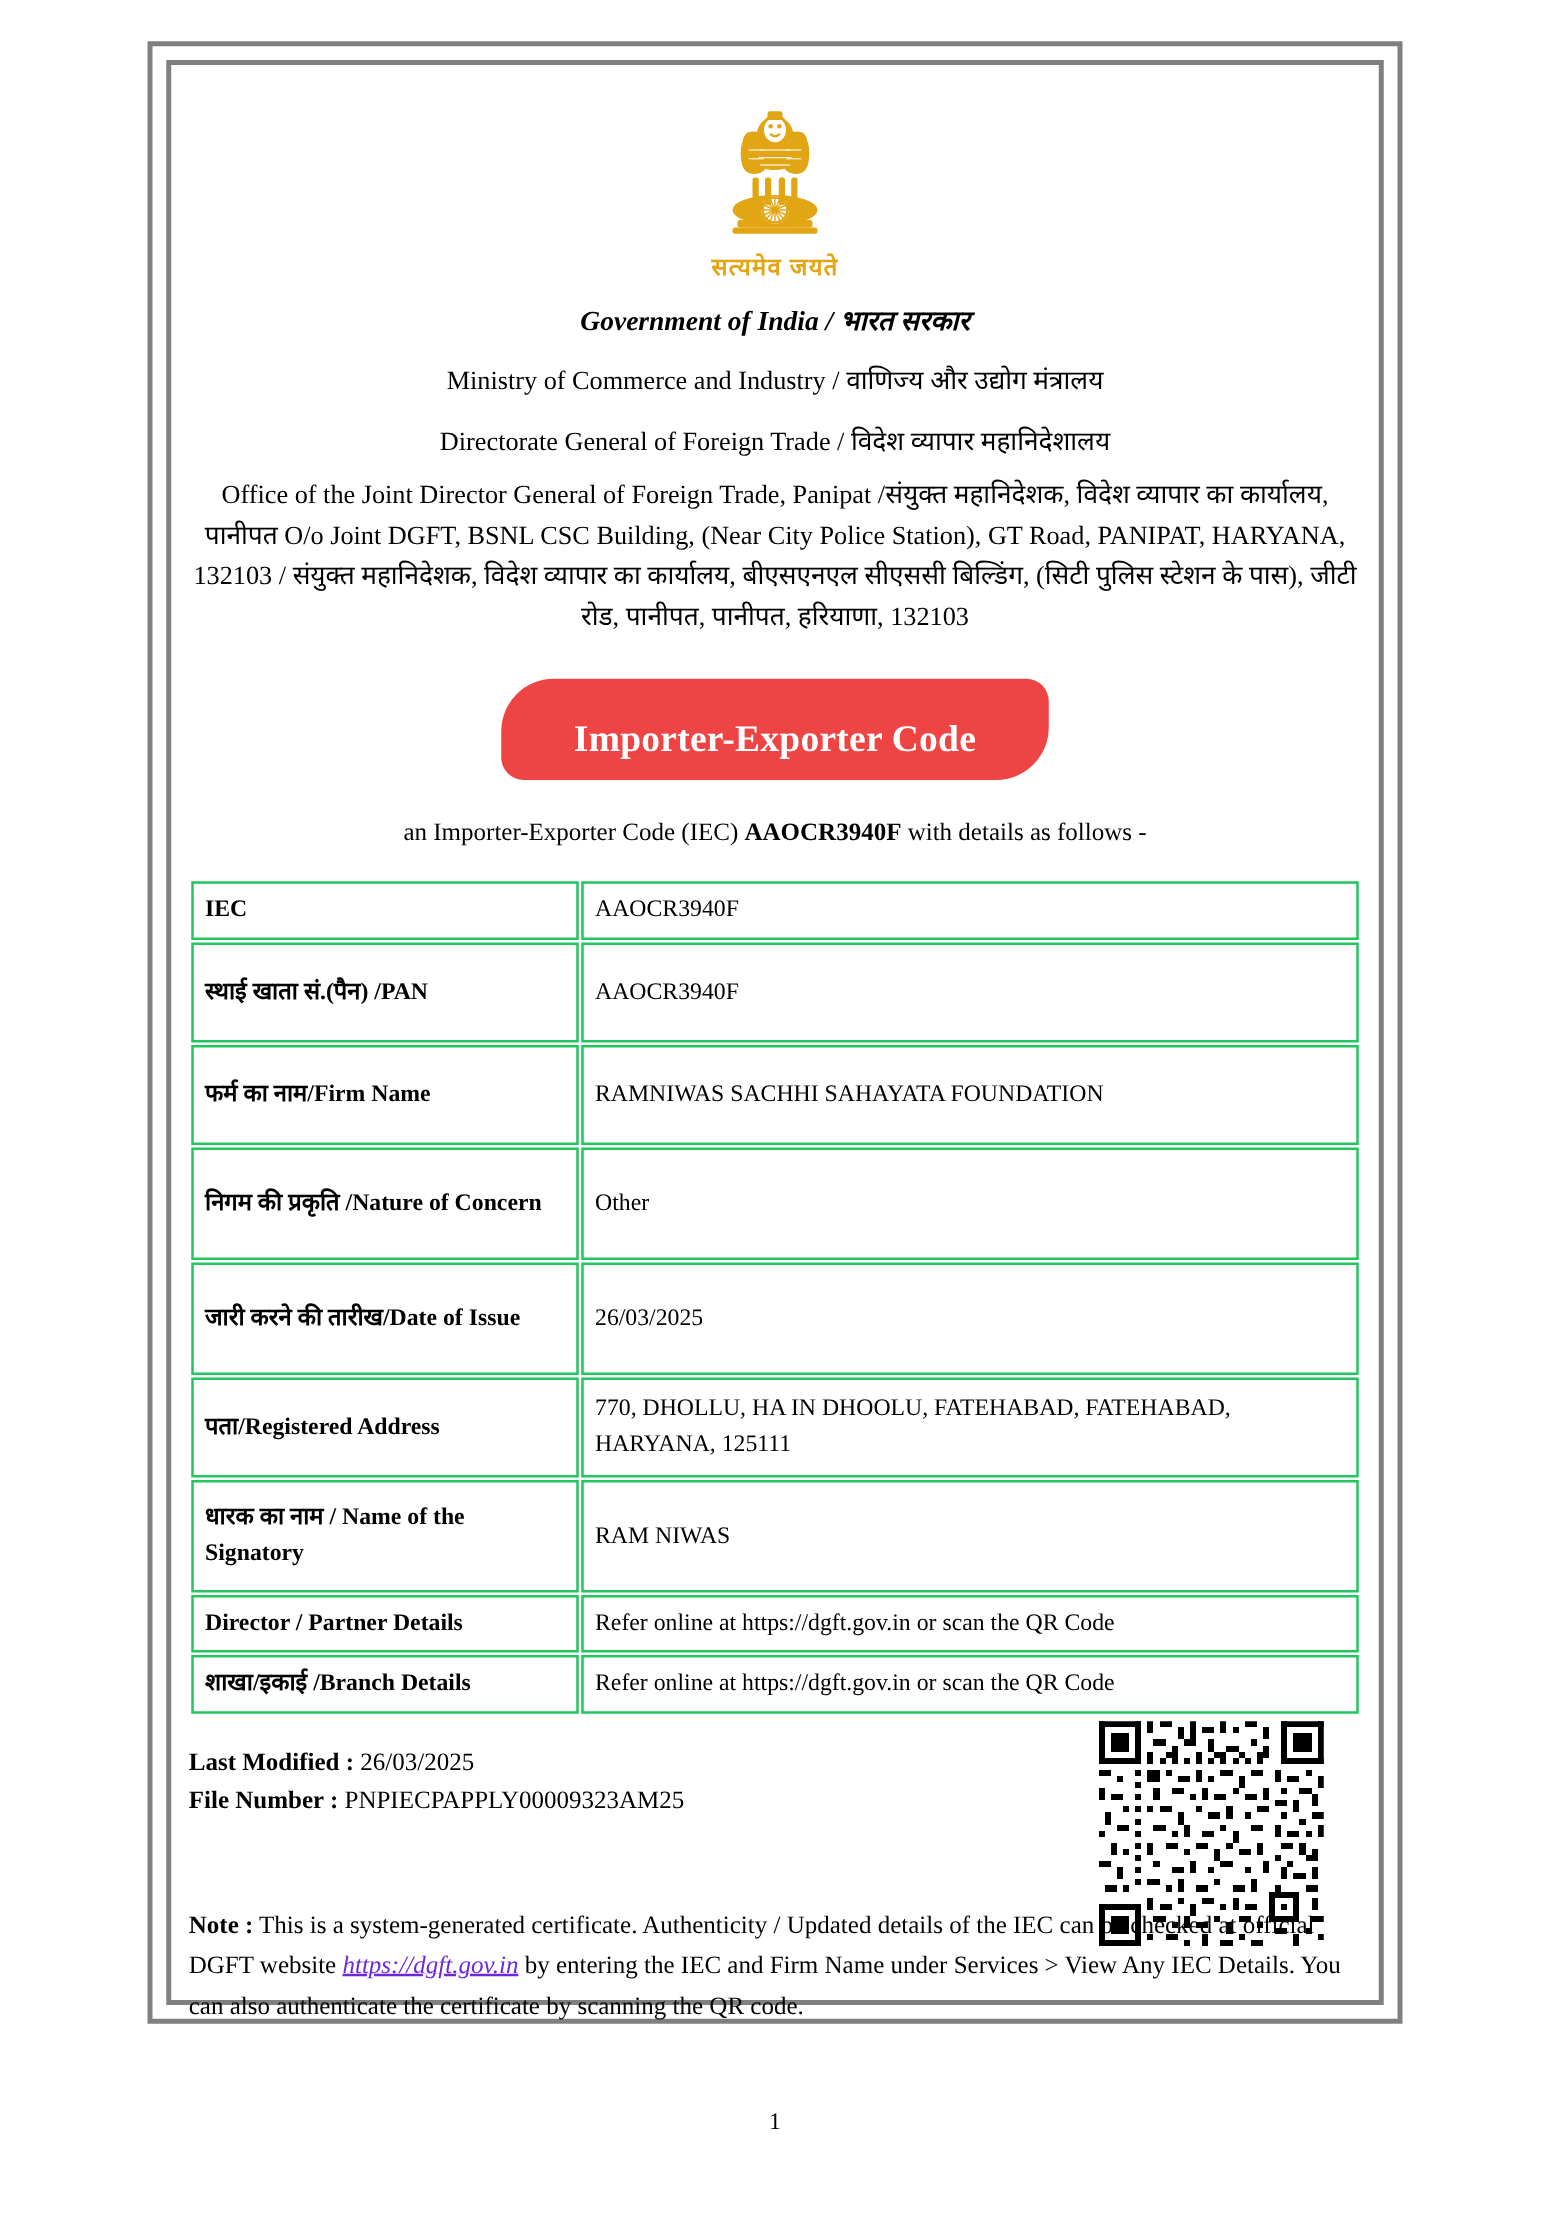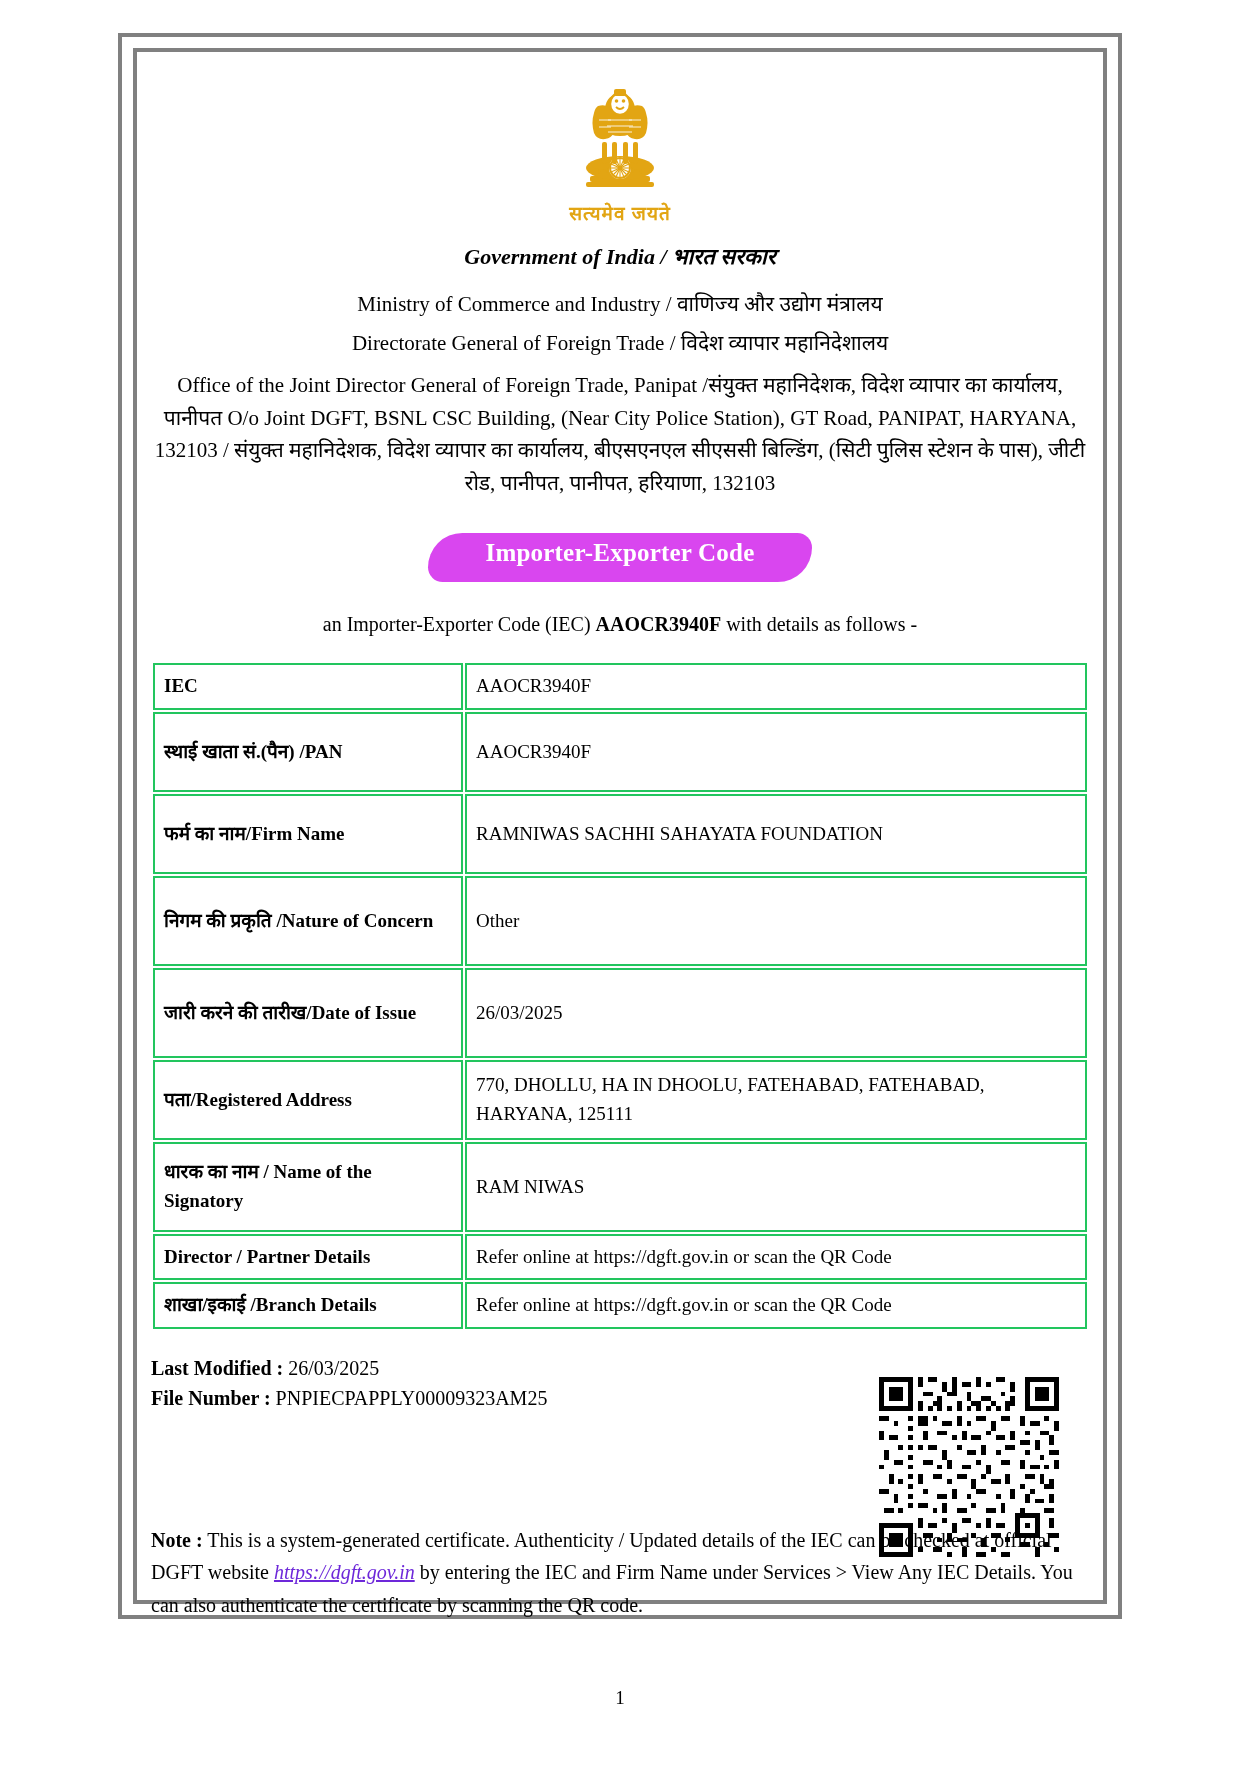--- a/index.html
+++ b/index.html
@@ -72,41 +72,41 @@
     font-weight: bold;
     margin-top: 14px;
     font-style: italic;
   }
   .hdr-ministry {
     font-size: 21px;
     margin-top: 14px;
   }
   .hdr-dgft {
     font-size: 21px;
-    margin-top: 6px;
+    margin-top: 16px;
   }
   .hdr-office {
     font-size: 21px;
     margin-top: 10px;
     line-height: 1.55;
     padding: 0 2px;
   }
 
   
   .badge-wrap {
     text-align: center;
     margin-top: 34px;
   }
   .iec-badge {
     display: inline-block;
-    background: #d946ef;
+    background: #ef4444;
     color: #ffffff;
     font-weight: bold;
-    font-size: 25px;
-    padding: 6px 58px 15px 58px;
+    font-size: 30px;
+    padding: 32px 58px 15px 58px;
     border-radius: 42px 18px 42px 18px;
     letter-spacing: 0.2px;
   }
 
   
   .certify {
     margin: 26px 0 0 0;
     font-size: 20px;
     line-height: 1.65;
     text-align: center;

